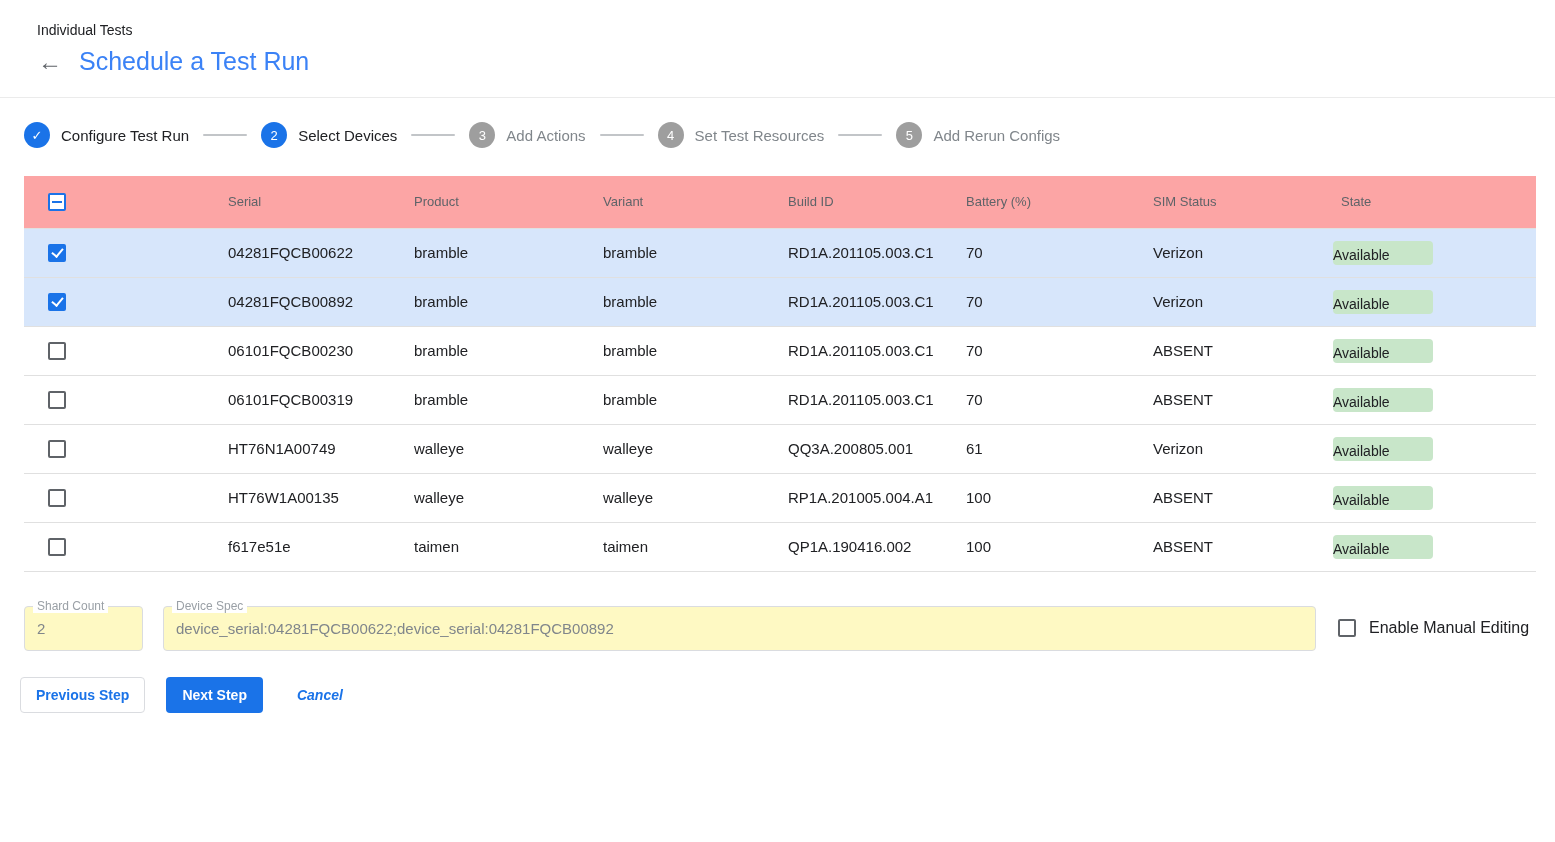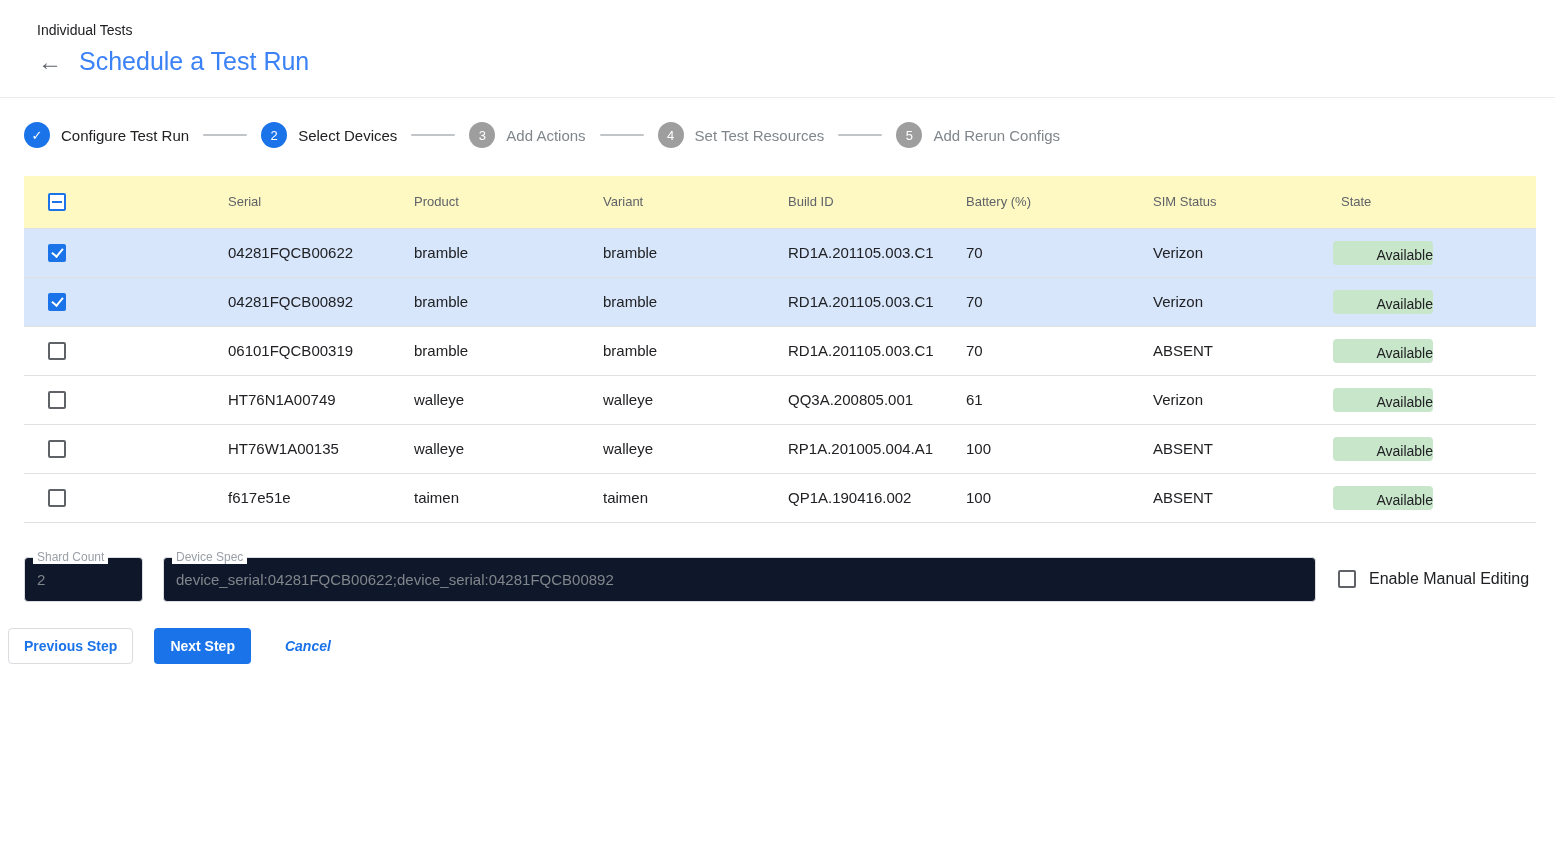--- a/index.html
+++ b/index.html
@@ -34,21 +34,21 @@
     background: var(--pending-gray); color: #fff;
     display: flex; align-items: center; justify-content: center;
     font-size: 13px; flex: none;
   }
   .step.completed .step-circle, .step.active .step-circle { background: var(--accent); }
   .step-label { margin-left: 11px; font-size: 15px; color: #80868b; white-space: nowrap; }
   .step.completed .step-label, .step.active .step-label { color: #202124; }
   .connector { width: 44px; height: 2px; background: #c2c5c8; border-radius: 1px; margin: 0 14px; flex: none; }
   
   .device-table { border-collapse: collapse; table-layout: fixed; width: 1512px; margin: 28px 0 0 24px; }
-  .device-table thead tr { background: #fef9c3; height: 52px; }
+  .device-table thead tr { background: #fca5a5; height: 52px; }
   .device-table th {
     text-align: left; font-weight: 400; font-size: 13px; color: #5f6368;
     padding-left: 24px; border-bottom: 1px solid #e0e0e0;
   }
   .device-table td {
     font-size: 15px; color: #202124; padding-left: 24px;
     border-bottom: 1px solid #e0e0e0; height: 49px;
     white-space: nowrap; overflow: hidden; margin-top: 36px;
   }
   .device-table tbody tr { background: #fff; }
@@ -67,43 +67,43 @@
     transform: rotate(40deg);
   }
   .cb.indeterminate { border-color: var(--accent); }
   .cb.indeterminate::after {
     content: ""; position: absolute; left: 2px; top: 6px;
     width: 10px; height: 2px; background: var(--accent);
   }
   
   .badge {
     display: inline-block; width: 100px; height: 24px; line-height: 28px;
-    text-align: right; background: var(--badge-bg); color: var(--badge-text);
+    text-align: left; background: var(--badge-bg); color: var(--badge-text);
     border-radius: 4px; font-size: 14px;
   }
   
   .form-row { display: flex; align-items: center; margin: 34px 24px 0 24px; }
   .field {
     position: relative; border: 1px solid #dadce0; border-radius: 4px;
-    height: 45px; display: flex; align-items: center; padding: 0 12px; background: #0f172a;
+    height: 45px; display: flex; align-items: center; padding: 0 12px; background: #fef9c3;
   }
   .field-label {
     position: absolute; top: -8px; left: 8px; background: #fff;
     padding: 0 4px; font-size: 12px; color: #9aa0a6; white-space: nowrap;
   }
   .field.shard { width: 119px; }
   .field.spec { width: 1153px; margin-left: 20px; }
   .field-input {
     border: none; outline: none; width: 100%; background: transparent;
     font-family: inherit; font-size: 15px; color: #80868b;
   }
   .manual-edit { display: flex; align-items: center; margin-left: 22px; cursor: pointer; }
   .manual-label { margin-left: 13px; font-size: 16px; color: #202124; white-space: nowrap; }
   
-  .actions { display: flex; align-items: center; margin: 26px 24px 0 8px; }
+  .actions { display: flex; align-items: center; margin: 26px 24px 0 20px; }
   .btn {
     font-family: inherit; font-size: 14px; font-weight: 700;
     border-radius: 4px; cursor: pointer; height: 36px;
   }
   .btn.outlined { border: 1px solid #dadce0; background: #fff; color: var(--accent); padding: 0 15px; }
   .btn.filled { border: none; background: var(--accent); color: #fff; padding: 0 16px; margin-left: 21px; }
   .btn.text { border: none; background: none; color: var(--accent); padding: 0 16px; margin-left: 18px; font-style: italic; }
 </style>
 </head>
 <body>
@@ -186,20 +186,30 @@
         <td>04281FQCB00892</td>
         <td>bramble</td>
         <td>bramble</td>
         <td>RD1A.201105.003.C1</td>
         <td>70</td>
         <td>Verizon</td>
         <td class="state-cell"><span class="badge">Available</span></td>
       </tr>
       <tr>
         <td><span class="cb"></span></td>
+        <td>06101FQCB00230</td>
+        <td>bramble</td>
+        <td>bramble</td>
+        <td>RD1A.201105.003.C1</td>
+        <td>70</td>
+        <td>ABSENT</td>
+        <td class="state-cell"><span class="badge">Available</span></td>
+      </tr>
+      <tr>
+        <td><span class="cb"></span></td>
         <td>06101FQCB00319</td>
         <td>bramble</td>
         <td>bramble</td>
         <td>RD1A.201105.003.C1</td>
         <td>70</td>
         <td>ABSENT</td>
         <td class="state-cell"><span class="badge">Available</span></td>
       </tr>
       <tr>
         <td><span class="cb"></span></td>

